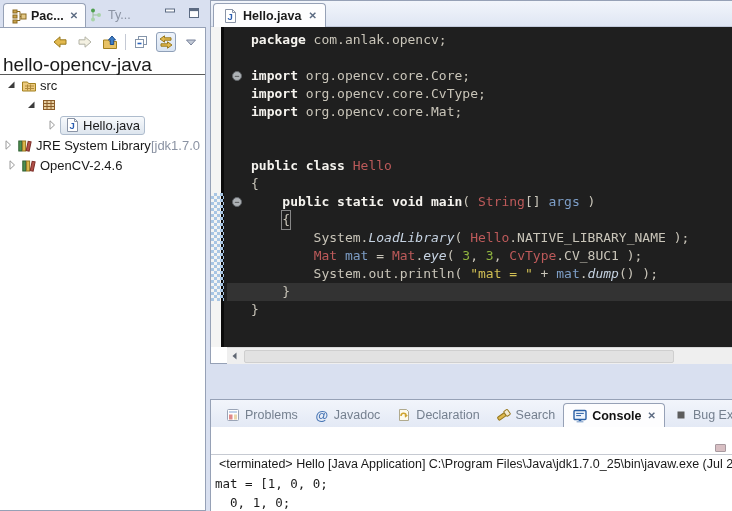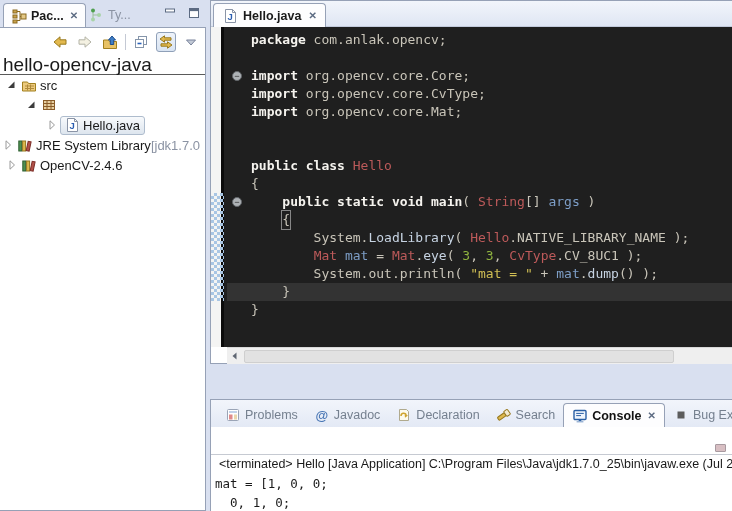--- a/index.html
+++ b/index.html
@@ -58,21 +58,21 @@
   .fm{flex:0 0 24px;position:relative;}
   .fold-dot{position:absolute;left:5px;top:4px;width:10px;height:10px;border-radius:50%;
             background:#aeb2b6;border:1px solid #62666a;color:#2a2a2a;font-size:9px;line-height:8px;
             text-align:center;font-family:"Liberation Sans",sans-serif;}
   .tk-p{color:var(--code_plain,#c9c5b9);}
   .tk-k{color:var(--code_keyword,#f5f3ee);font-weight:bold;}
   .tk-t{color:var(--code_type,#bd5a5a);}
   .tk-v{color:var(--code_var,#7d9ec7);}
   .tk-n{color:var(--code_number,#8fb33f);}
   .tk-s{color:var(--code_string,#d1bf54);}
-  .tk-m{color:var(--code_method,#c6d3e2);}
+  .tk-m{color:var(--code_method,#c6d3e2);font-style:italic;}
   .tk-bx{color:var(--code_plain,#c9c5b9);outline:1px solid #868686;}
   .ed-hscroll{position:absolute;left:16px;right:0;top:346px;height:17px;background:#efefef;
               border-top:1px solid #d8d8d8;display:flex;align-items:center;}
   .hs-btn{width:16px;height:16px;}
   .hs-thumb{height:13px;width:430px;margin-left:1px;background:#e2e2e2;border:1px solid #cfcfcf;border-radius:2px;}
 
   
   .bottom-pane{position:absolute;left:210px;top:375px;width:522px;height:136px;background:#fff;
                border:1px solid #96a1b6;border-right:none;margin-top:24px;}
   .bp-tabbar{position:absolute;left:0;top:0;right:0;height:27px;display:flex;align-items:flex-end;

